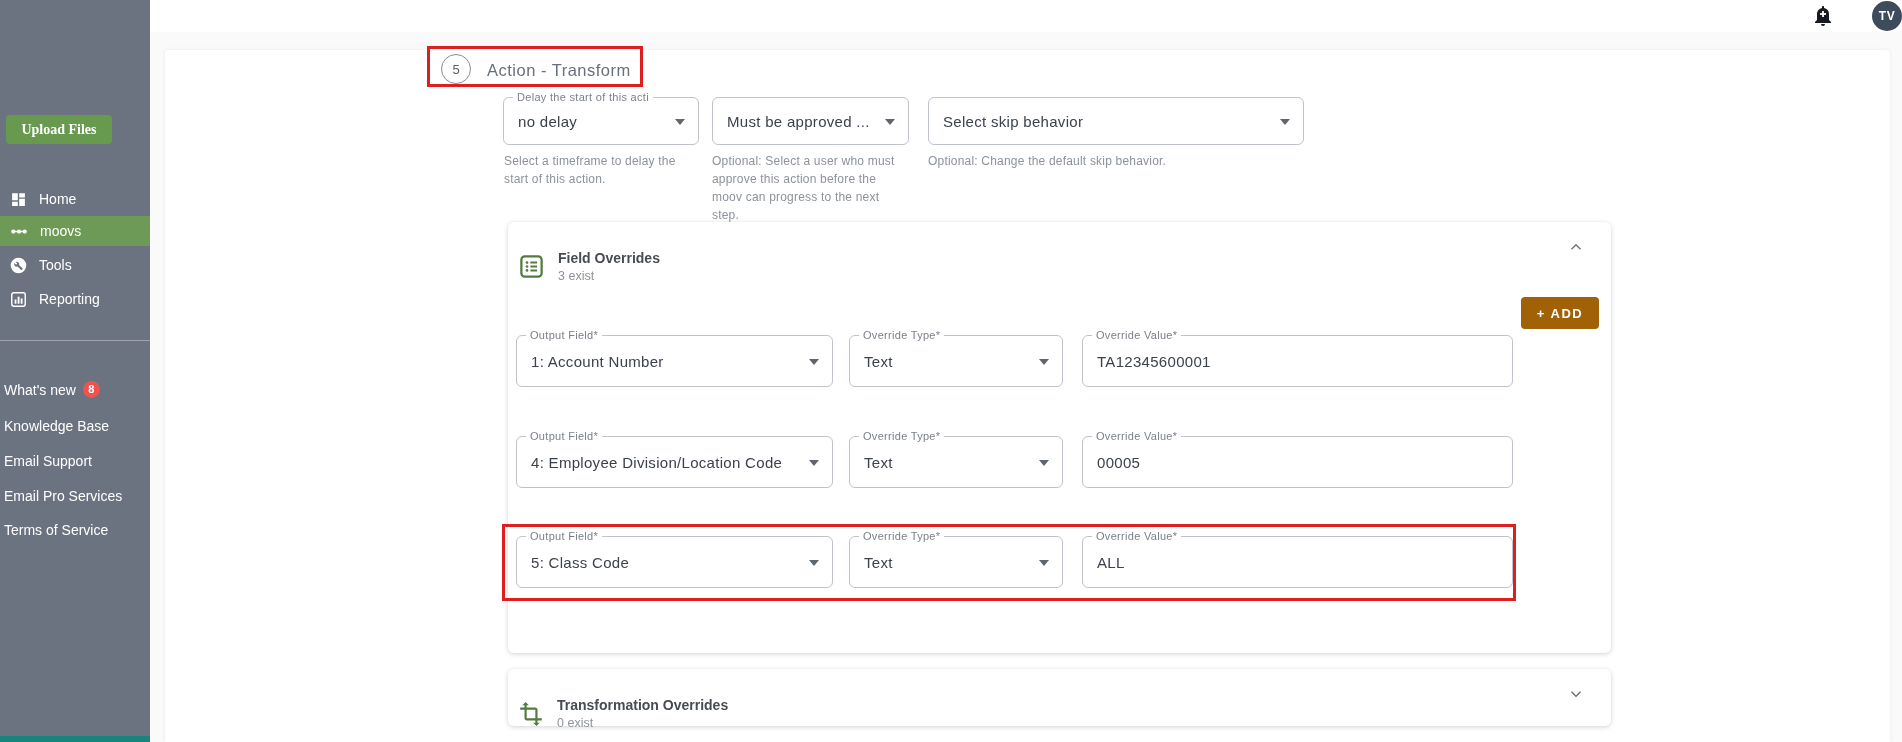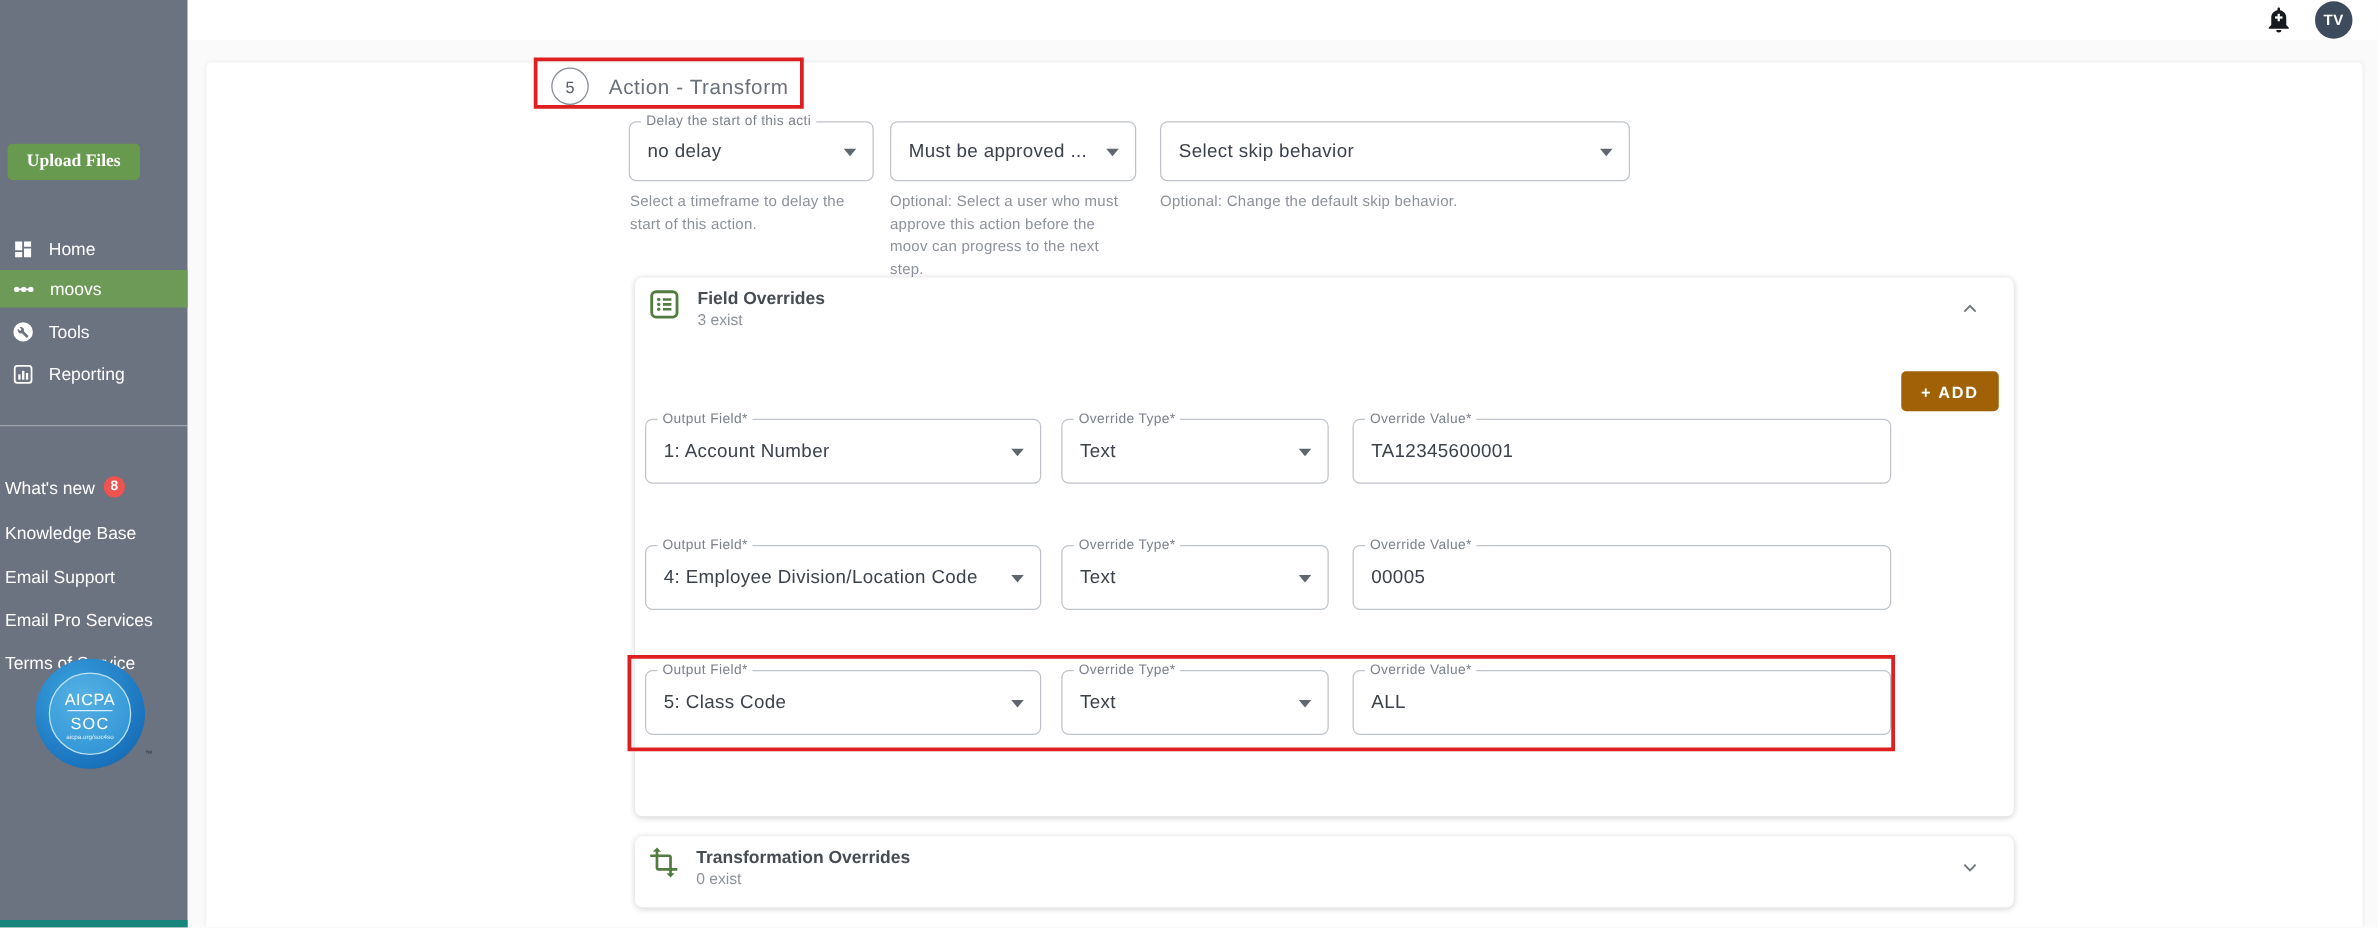--- a/index.html
+++ b/index.html
@@ -31,21 +31,21 @@
   .soc .t1 { position:absolute; top:25px; left:0; width:88px; text-align:center; color:#fff; font-size:13px; letter-spacing:.5px; }
   .soc .rule { position:absolute; top:41px; left:26px; width:36px; border-top:1px solid #d7ecf8; }
   .soc .t2 { position:absolute; top:44px; left:0; width:88px; text-align:center; color:#fff; font-size:13px; letter-spacing:1px; }
   .soc .t3 { position:absolute; top:60px; left:0; width:88px; text-align:center; color:#e7f4fc; font-size:5px; }
   .soc .tm { position:absolute; right:-2px; bottom:12px; font-size:6px; color:#2c3745; }
   .bottom-strip { position:absolute; left:0; bottom:0; width:150px; height:6px; background:#17857b; }
 
   
   .topbar { position:absolute; left:150px; top:0; width:1752px; height:32px; background:#fff; z-index:4; }
   .bell { position:absolute; right:67px; top:4px; width:24px; height:24px; cursor:pointer; }
-  .avatar { position:absolute; right:20px; top:1px; width:30px; height:30px; border-radius:50%; background:#3e4b5d;
+  .avatar { position:absolute; right:0; top:1px; width:30px; height:30px; border-radius:50%; background:#3e4b5d;
             color:#fff; font-size:12px; font-weight:700; text-align:center; line-height:30px; letter-spacing:.5px; cursor:pointer; }
 
   
   .panel { position:absolute; left:165px; top:50px; width:1725px; height:692px; background:#fff;
            border-radius:4px 4px 0 0; box-shadow:0 0 4px rgba(0,0,0,.07); z-index:1; }
 
   .step-circle { position:absolute; left:441px; top:54px; width:30px; height:30px; border:1.5px solid #868d96;
                  border-radius:50%; color:#5a6068; font-size:13px; text-align:center; line-height:30px; z-index:2; }
   .step-title { position:absolute; left:487px; top:61px; font-size:16.5px; color:#6a7078; letter-spacing:.5px; z-index:2; }
 
@@ -57,21 +57,21 @@
                     color:#7b818a; letter-spacing:.3px; white-space:nowrap; }
   .mfield .fvalue { position:absolute; left:14px; top:50%; transform:translateY(-50%); font-size:15px; color:#3c424b;
                     letter-spacing:.3px; white-space:nowrap; }
   .mfield .arrow { position:absolute; right:13px; top:50%; margin-top:-2px; width:0; height:0;
                    border-left:5px solid transparent; border-right:5px solid transparent; border-top:6px solid #5f666e; }
   .dd { height:48px; top:97px; }
   .helper { position:absolute; font-size:12px; color:#8d929a; line-height:18px; letter-spacing:.2px; z-index:2; }
 
   .card { position:absolute; left:508px; width:1103px; background:#fff; border-radius:6px;
           box-shadow:0 1px 5px rgba(0,0,0,.18); z-index:2; }
-  .card-head { position:absolute; left:10px; top:8px; display:flex; gap:13px; cursor:pointer; }
+  .card-head { position:absolute; left:10px; top:28px; display:flex; gap:13px; cursor:pointer;align-items:center; }
   .card-title { font-size:14px; font-weight:700; color:#474c52; }
   .card-count { font-size:12.5px; color:#8d929a; margin-top:3px; }
   .chev { position:absolute; right:26px; top:16px; width:18px; height:18px; cursor:pointer; }
 
   .add-btn { position:absolute; left:1013px; top:75px; width:78px; height:32px; background:#a16207; border:none;
              border-radius:4px; color:#fff; font-family:inherit; font-size:13px; font-weight:700; letter-spacing:1.5px; cursor:pointer; }
   .trash { position:absolute; width:20px; height:22px; cursor:pointer; }
 </style>
 </head>
 <body>
@@ -126,29 +126,20 @@
     <div class="side-link" style="top:424px">
         <span>Email Support</span>
       </div>
     <div class="side-link" style="top:459px">
         <span>Email Pro Services</span>
       </div>
     <div class="side-link" style="top:493px">
         <span>Terms of Service</span>
       </div>
 
-    <div class="soc">
-      <div class="outer"></div>
-        <div class="inner"></div>
-      <div class="t1">AICPA</div>
-      <div class="rule"></div>
-      <div class="t2">SOC</div>
-      <div class="t3">aicpa.org/soc4so</div>
-      <div class="tm">™</div>
-    </div>
 
     <div class="bottom-strip"></div>
   </aside>
 
   <header class="topbar">
     <svg class="bell" viewBox="0 0 24 24">
       <path d="M12 2c-.6 0-1 .4-1 1v1.1C8 4.6 6 7.1 6 10v6l-2 2v1h16v-1l-2-2v-6c0-2.9-2-5.4-5-5.9V3c0-.6-.4-1-1-1z" fill="#171a1e"></path>
       <path d="M10 20a2 2 0 0 0 4 0h-4z" fill="#171a1e"></path>
       <rect x="11.1" y="7" width="1.8" height="6" fill="#fff"></rect>
         <rect x="9" y="9.1" width="6" height="1.8" fill="#fff"></rect>

